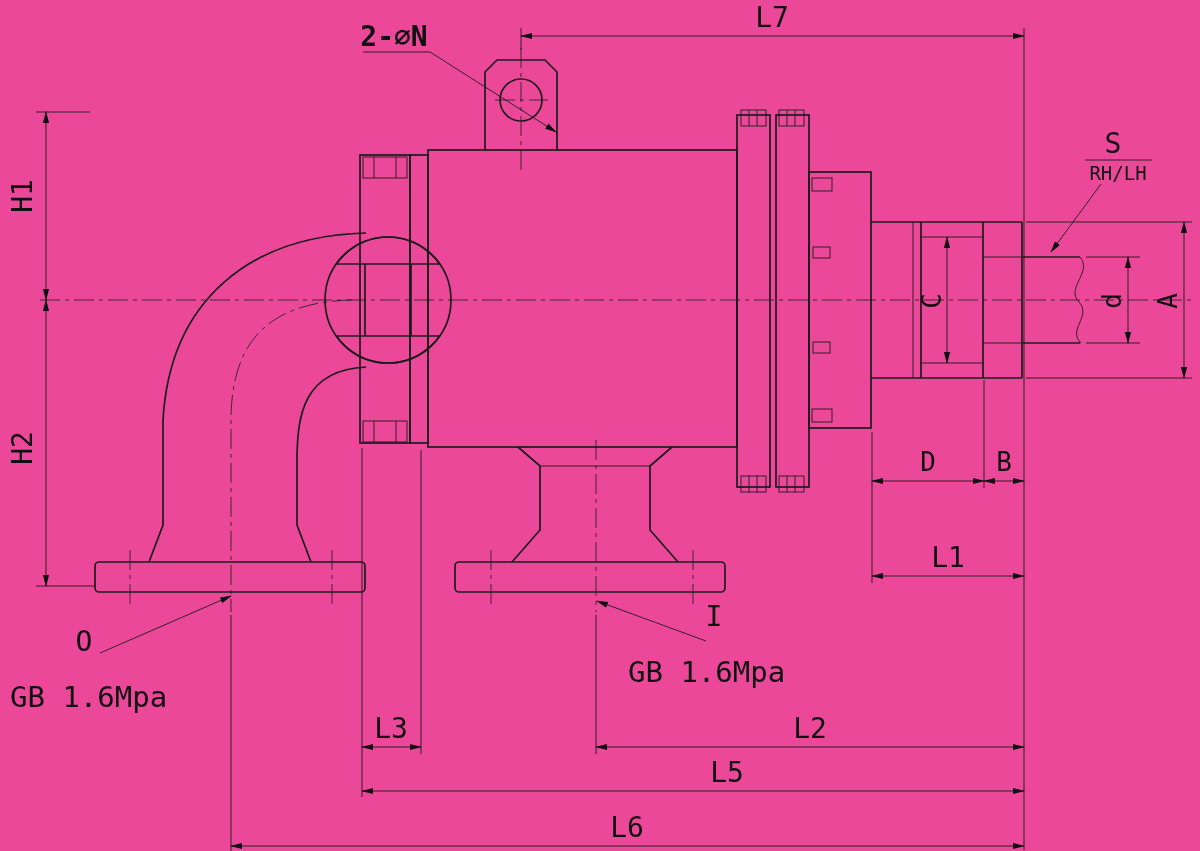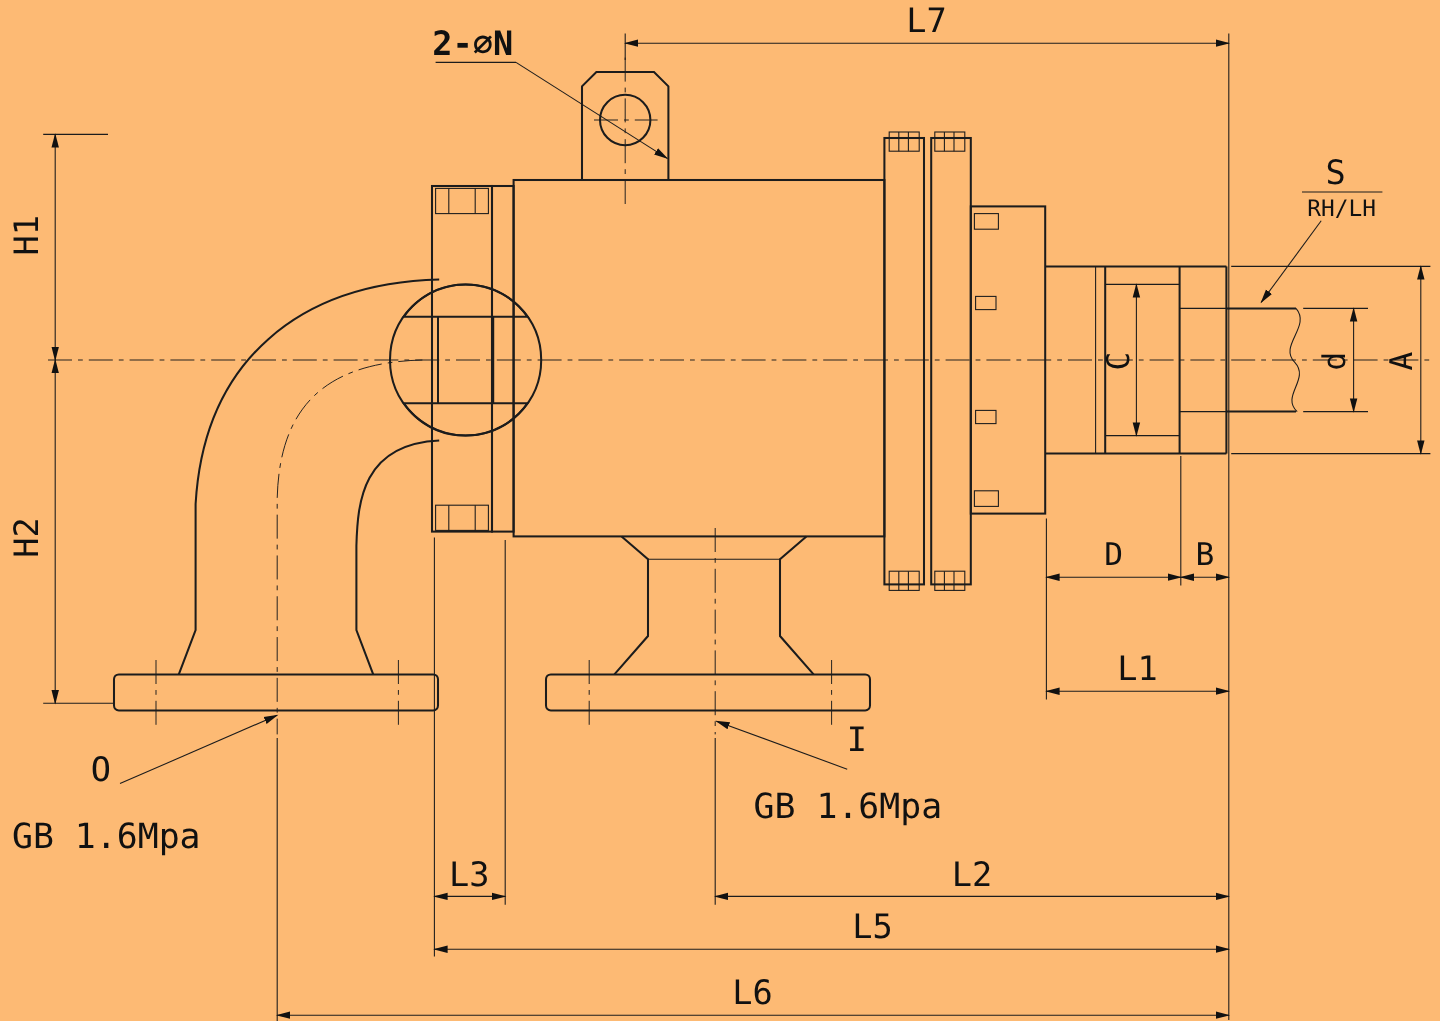--- a/index.html
+++ b/index.html
@@ -1,16 +1,16 @@
 <!DOCTYPE html>
 <html><head>
 <meta charset="utf-8">
 <style>
   html,body{margin:0;padding:0;background:#ffffff;}
-  .stage{width:1200px;height:851px;position:relative;background:#fdba74;overflow:hidden;}
+  .stage{width:1200px;height:851px;position:relative;background:#ec4899;overflow:hidden;}
   svg{display:block;}
   .obj{stroke:#1c1c1c;stroke-width:1.7;fill:none;stroke-linejoin:miter;stroke-linecap:butt;}
   .thin{stroke:#1c1c1c;stroke-width:0.9;fill:none;}
   .cl{stroke:#1c1c1c;stroke-width:0.8;fill:none;stroke-dasharray:20 5 4 5;}
   .dim{stroke:#1c1c1c;stroke-width:0.9;fill:none;}
   text{font-family:"DejaVu Sans Mono","Liberation Mono",monospace;fill:#111;}
   .t28{font-size:28px;}
   .t26{font-size:26px;}
   .t29{font-size:29px;}
   .t19{font-size:19px;}

